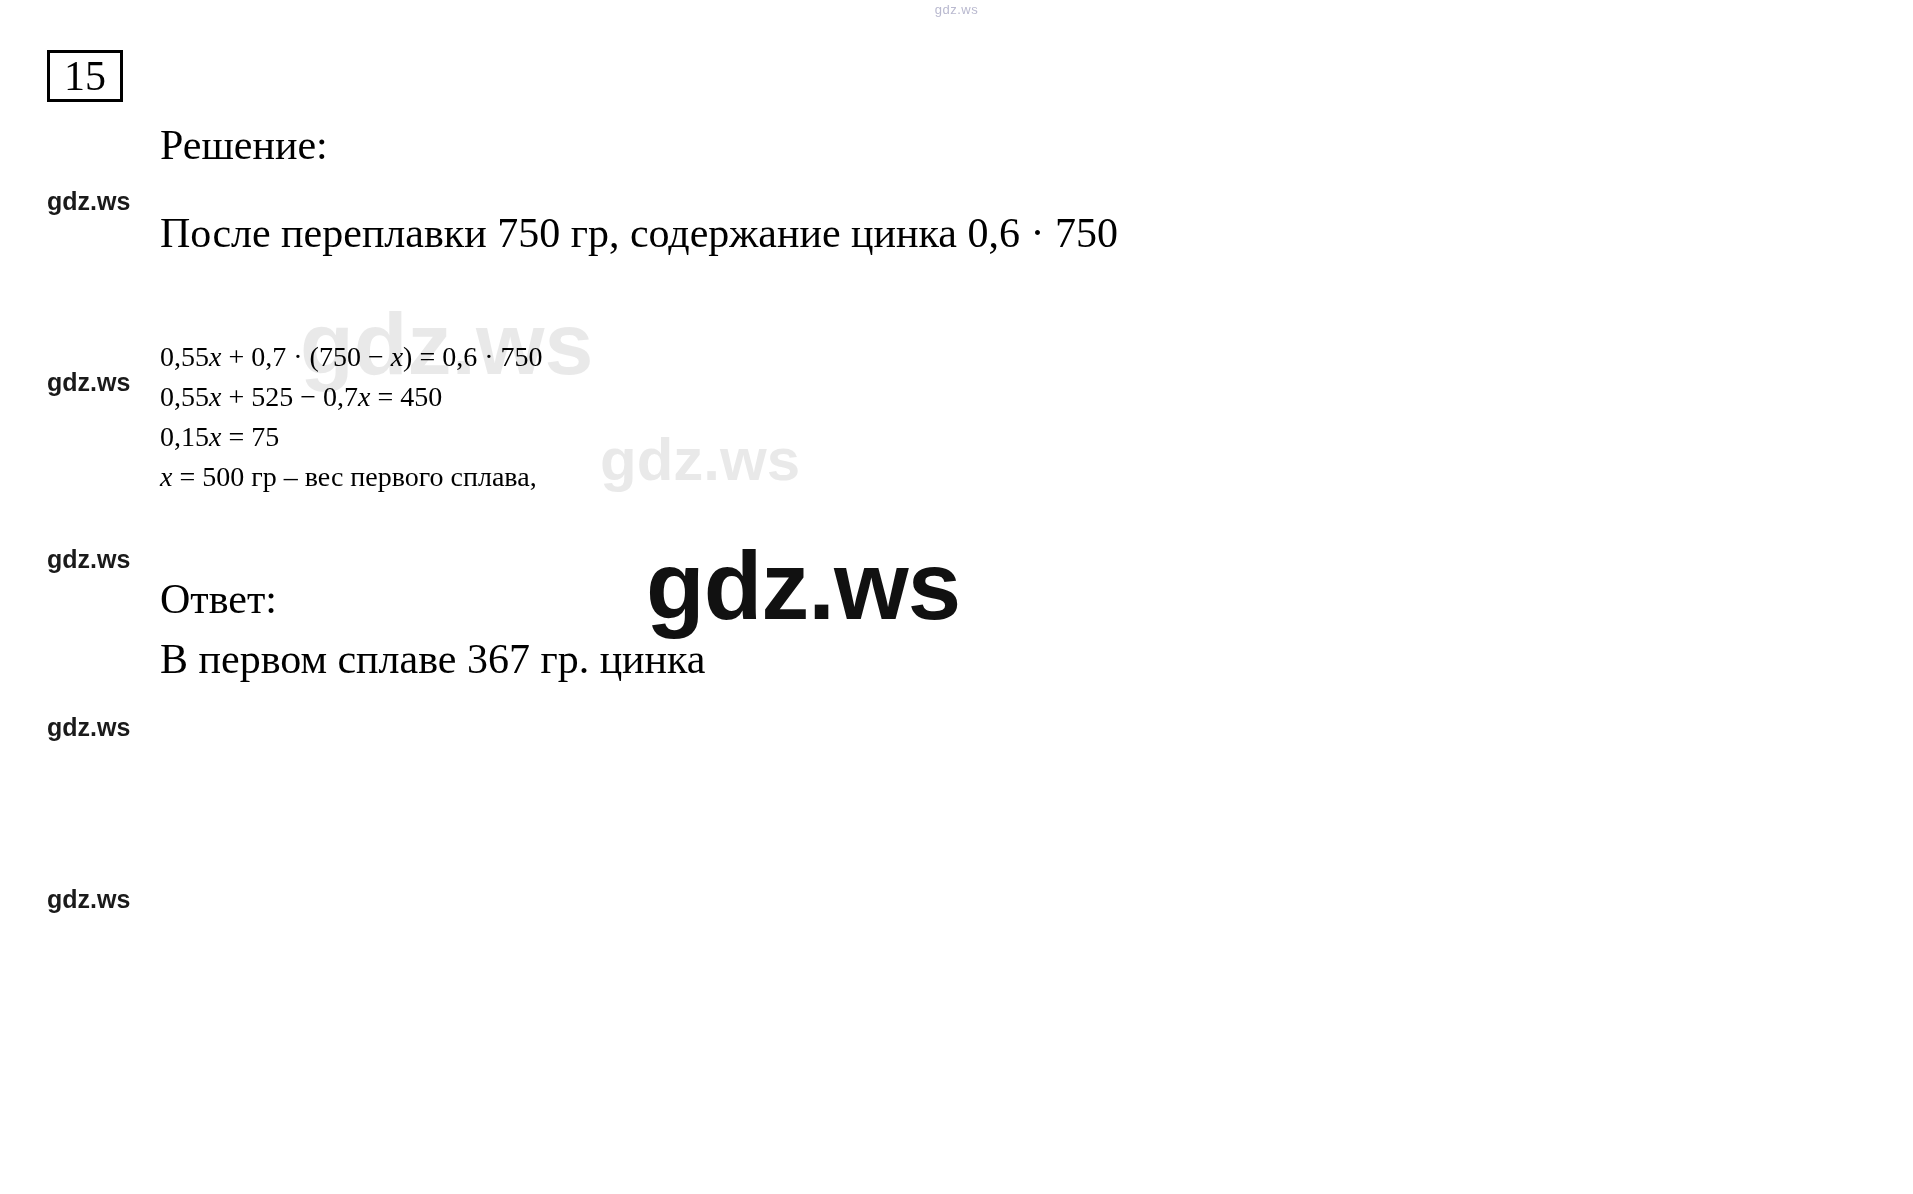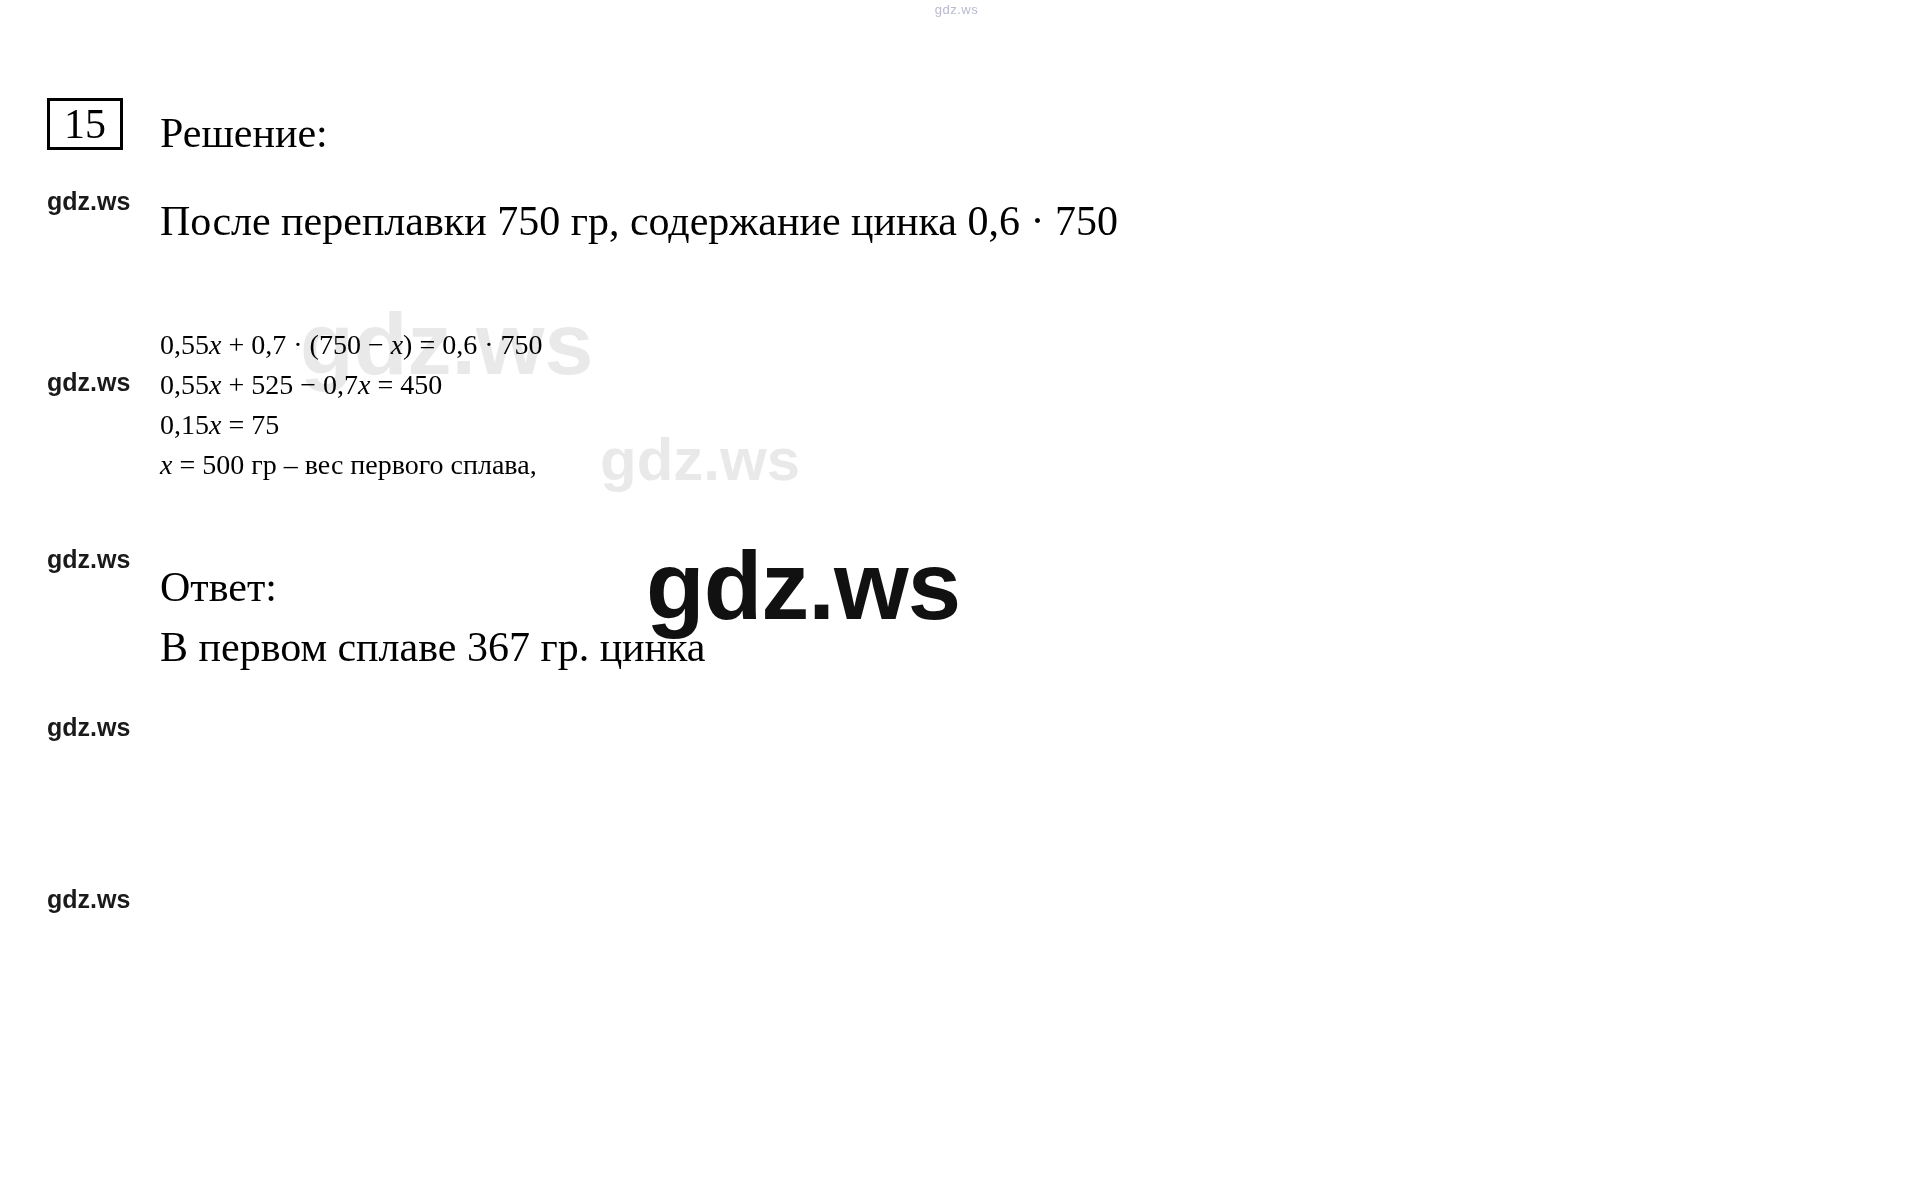--- a/index.html
+++ b/index.html
@@ -37,28 +37,27 @@
     width: 76px;
     height: 52px;
     border: 3px solid #000;
     box-sizing: border-box;
     display: flex;
     align-items: center;
     justify-content: center;
     font-family: "Liberation Serif", serif;
     font-size: 42px;
     line-height: 1;
-    margin-top: 48px;
   }
 
   
   .content {
     position: absolute;
     left: 160px;
-    top: 104px;
+    top: 116px;
     width: 1600px;
   }
 
   .line {
     font-size: 42px;
     line-height: 1.42;
     white-space: pre;
   }
   .line.math {
     font-size: 28px;

